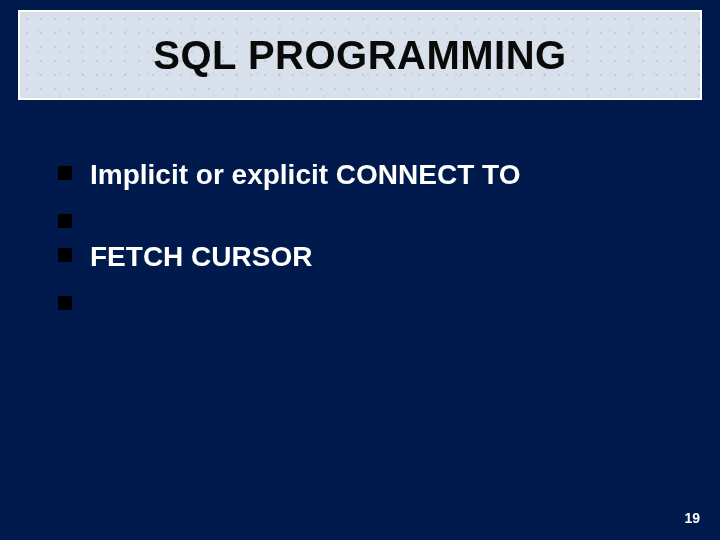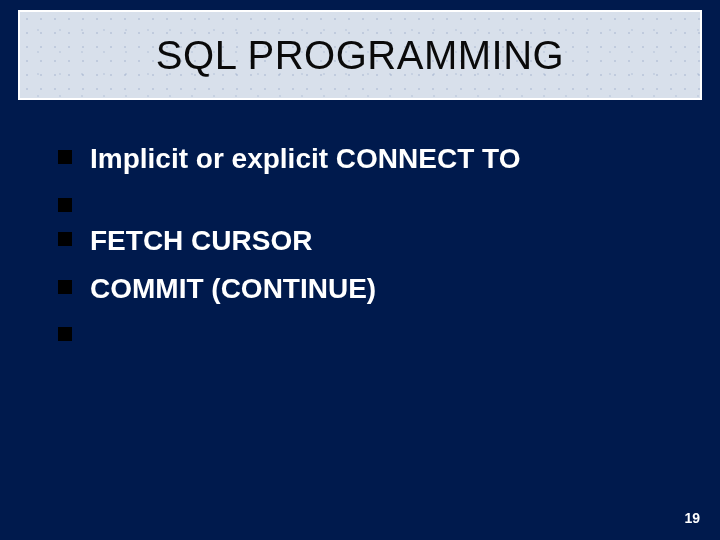--- a/index.html
+++ b/index.html
@@ -37,27 +37,27 @@
     background-image:
       radial-gradient(rgba(120,140,180,0.25) 1px, transparent 1px),
       radial-gradient(rgba(120,140,180,0.18) 1px, transparent 1px);
     background-size: 14px 14px, 22px 22px;
     background-position: 0 0, 7px 7px;
     pointer-events: none;
   }
   .title-text {
     position: relative;
     font-size: 40px;
-    font-weight: normal;
+    font-weight: bold;
     color: #0a0a0a;
     letter-spacing: 0.5px;
   }
   .content {
     position: absolute;
-    top: 140px;
+    top: 156px;
     left: 58px;
     right: 40px;
   }
   .bullet-line {
     display: flex;
     align-items: flex-start;
     margin-bottom: 10px;
   }
   .bullet {
     width: 14px;
@@ -99,22 +99,18 @@
     </div>
     <div class="bullet-line">
       <span class="bullet"></span>
     </div>
     <div class="bullet-line">
       <span class="bullet"></span>
       <span class="bullet-text">FETCH CURSOR</span>
     </div>
     <div class="bullet-line">
       <span class="bullet"></span>
-      <span class="bullet-text">COMMIT (CONTINUE)</span>
-    </div>
-    <div class="bullet-line">
-      <span class="bullet"></span>
     </div>
   </div>
 
   <div class="page-num">19</div>
 
 </div>
 
 </body></html>

